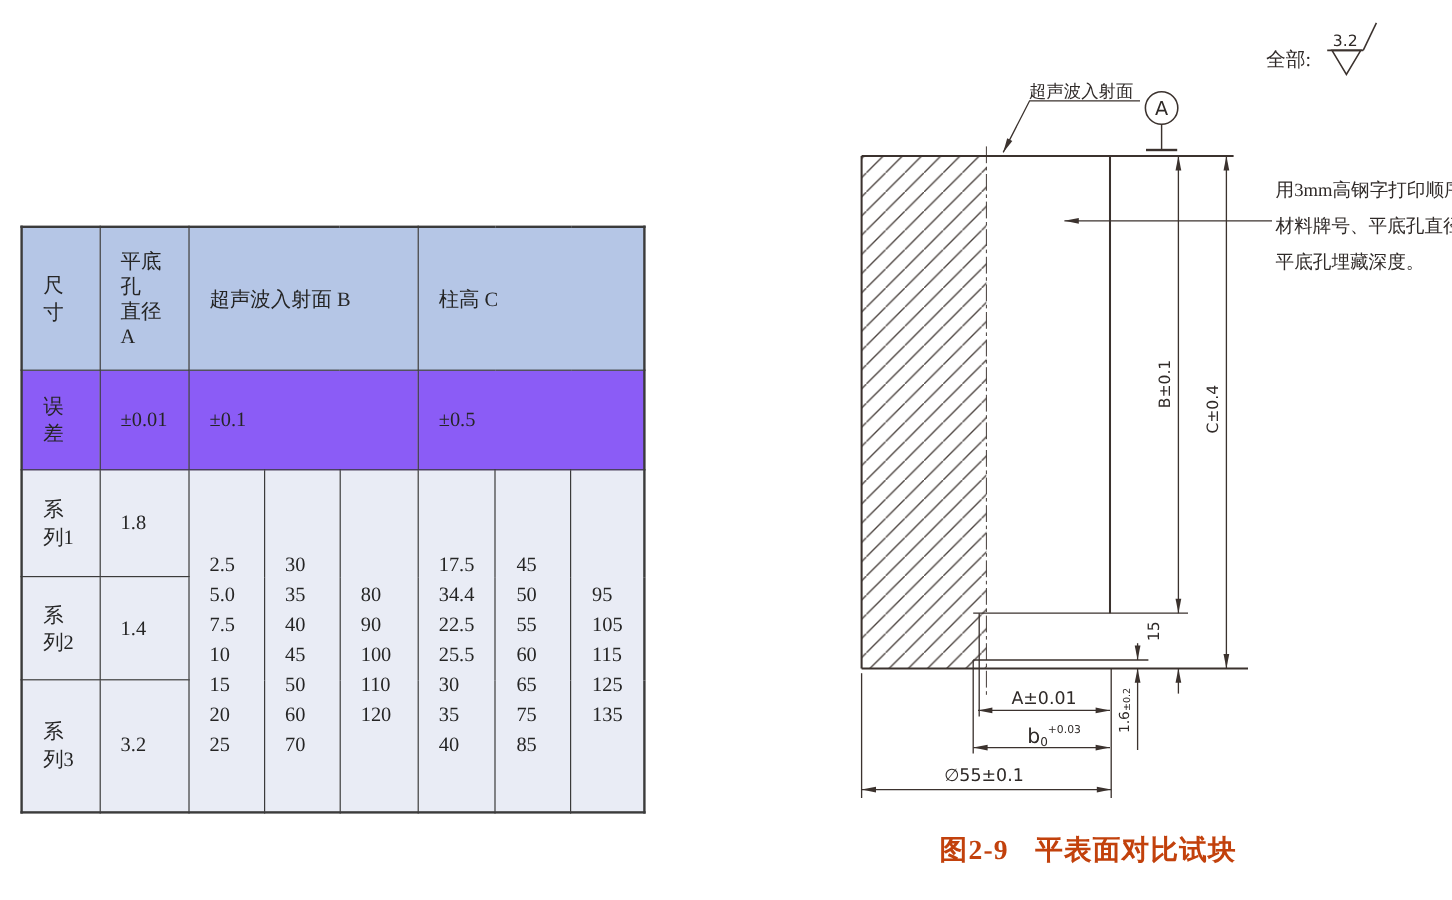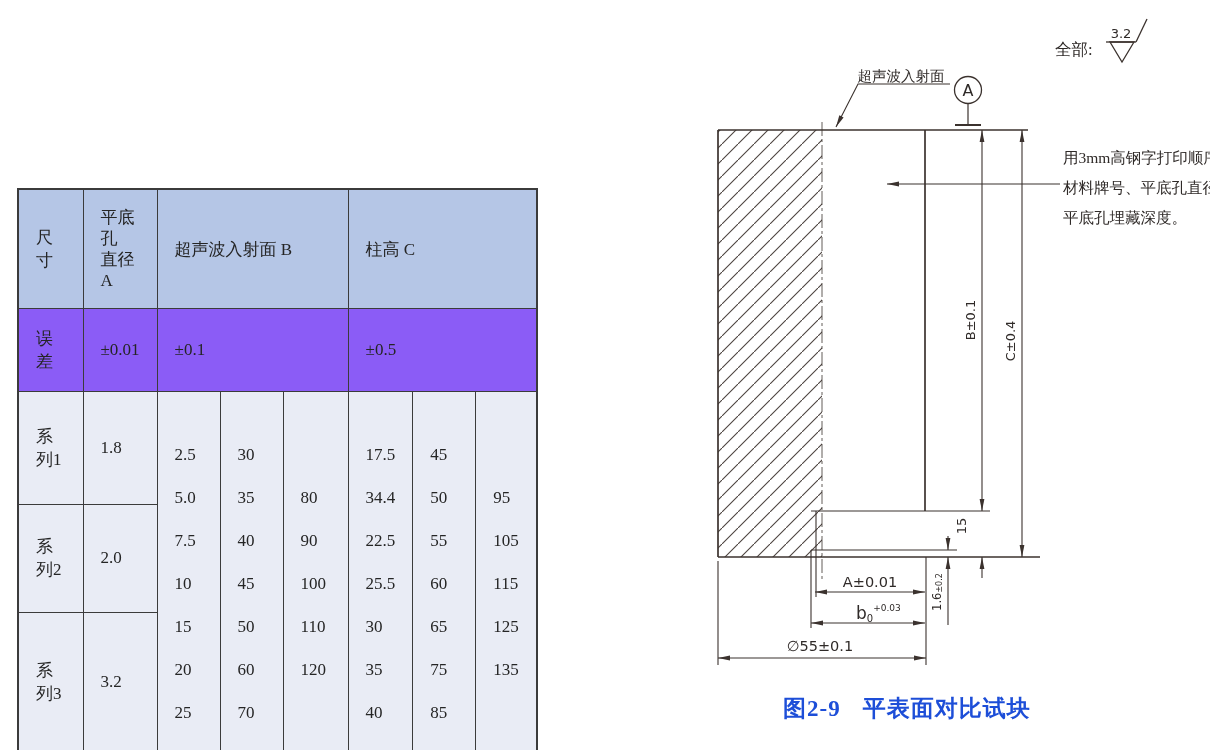--- a/index.html
+++ b/index.html
@@ -8,31 +8,31 @@
 
   
   table.spec{position:absolute;left:17px;top:188px;border-collapse:collapse;table-layout:fixed;
              font-size:17px;color:#252525;}
   table.spec td{border:1.6px solid #3b3b3b;vertical-align:middle;padding:17px;}
   table.spec{border:2.2px solid #3b3b3b;}
   td.hdr{background:#b5c6e6;}
   td.tol{background:#8b5cf6;height:48px;}
   td.body{background:#e9ecf5;}
   .pre{white-space:pre-line;line-height:21px;}
-  .vals{white-space:pre-line;line-height:43px;padding-top:24px;font-size:17px;}
+  .vals{white-space:pre-line;line-height:25px;padding-top:24px;font-size:17px;}
   td.valcell{vertical-align:top;}
 
   
   #fig{position:absolute;left:690px;top:0;}
   .cjk{font-family:"Liberation Serif","DejaVu Serif",serif;fill:#2f2a28;}
   .dim{font-family:"DejaVu Sans","Liberation Sans",sans-serif;fill:#2f2a28;}
 
   
   #caption{position:absolute;left:783px;top:693px;font-size:23px;font-weight:bold;
-           color:#1d4ed8;letter-spacing:1px;white-space:nowrap;}
+           color:#c2410c;letter-spacing:1px;white-space:nowrap;}
   #caption .gap{display:inline-block;width:22px;}
 </style>
 </head>
 <body>
 
 <div id="page">
 
   <table class="spec">
     <colgroup>
       <col style="width:65px">
@@ -108,21 +108,21 @@
         <td class="body valcell" rowspan="3">
           <div class="vals">95
 105
 115
 125
 135</div>
           </td>
       </tr>
       <tr style="height:86px">
         <td class="body">系列2</td>
-        <td class="body">2.0</td>
+        <td class="body">1.4</td>
       </tr>
       <tr style="height:110px">
         <td class="body">系列3</td>
         <td class="body">3.2</td>
       </tr>
     </tbody>
   </table>
 
   <svg id="fig" width="520" height="750" viewBox="0 0 520 750">
     <defs>

